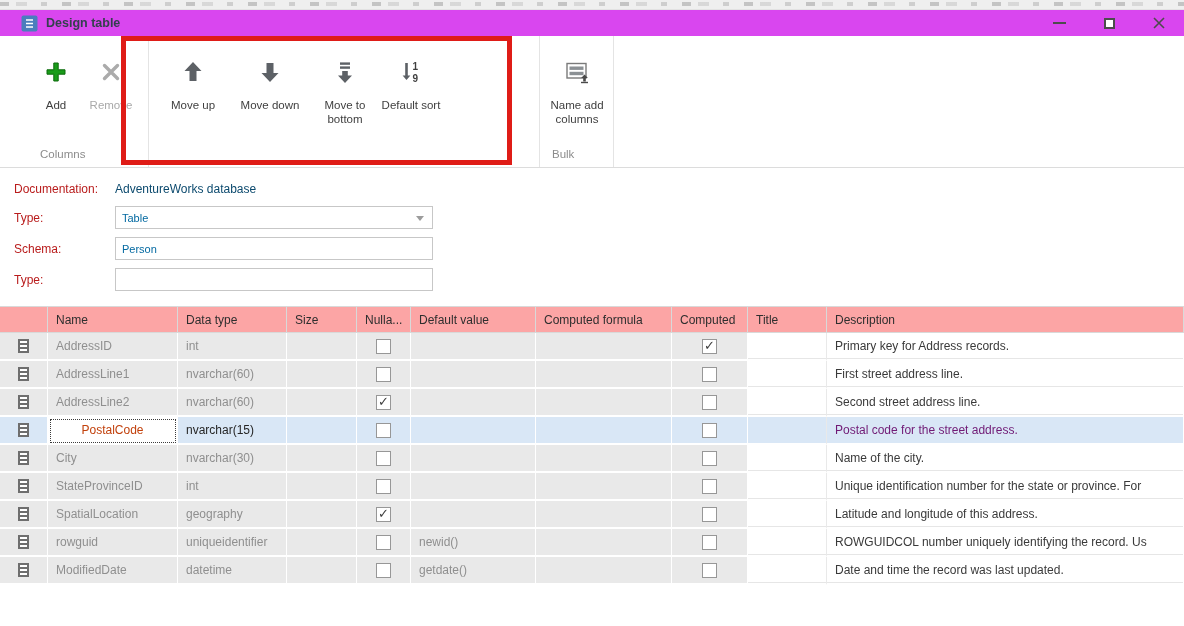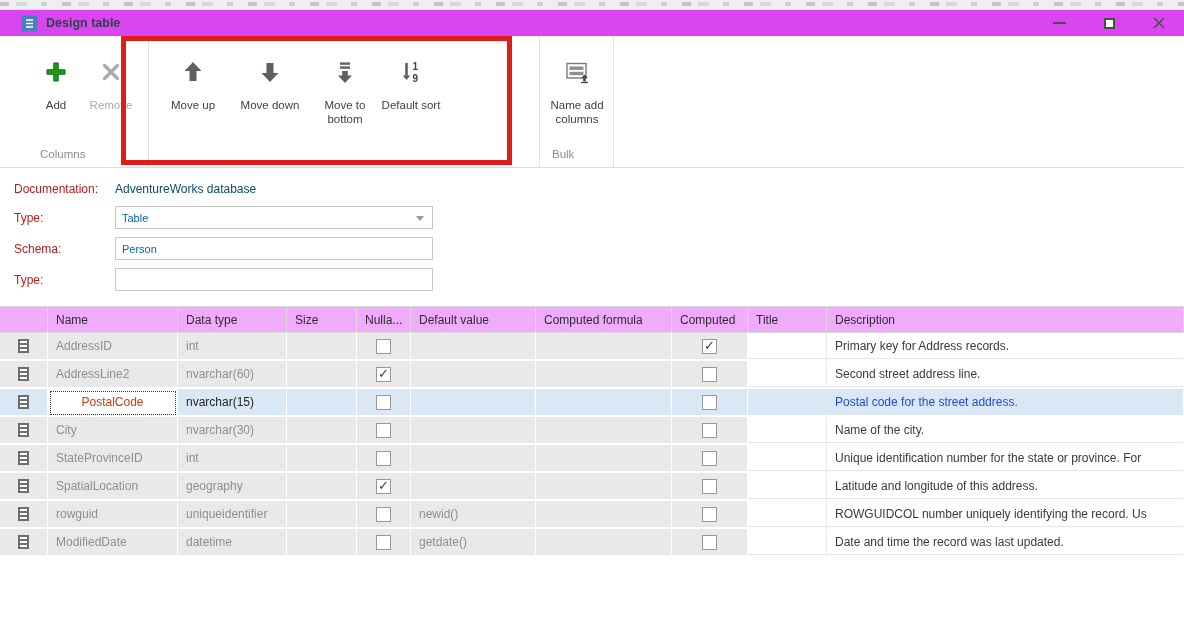--- a/index.html
+++ b/index.html
@@ -46,36 +46,36 @@
     font-family: "Liberation Sans", sans-serif; font-size: 11px; padding: 0 6px; }
   .dropdown { position: relative; display: flex; align-items: center; }
   .chevron { position: absolute; right: 8px; top: 9px; width: 0; height: 0;
     border-left: 4px solid transparent; border-right: 4px solid transparent; border-top: 5px solid #9c9c9c; }
 
   
   .grid-wrap { margin-top: 15px; }
   table.grid { border-collapse: separate; border-spacing: 0; table-layout: fixed; width: 1184px; }
   .c0{width:48px}.c1{width:130px}.c2{width:109px}.c3{width:70px}.c4{width:54px}
   .c5{width:125px}.c6{width:136px}.c7{width:76px}.c8{width:79px}.c9{width:357px}
-  th { height: 27px; background: #f0abfc; border-top: 1px solid #d9d9d9; border-bottom: 1px solid #d9d9d9;
+  th { height: 27px; background: #fca5a5; border-top: 1px solid #d9d9d9; border-bottom: 1px solid #d9d9d9;
     border-right: 1px solid #d9d9d9; font-weight: normal; text-align: left; padding: 0 4px 0 8px;
     color: #2e2e2e; white-space: nowrap; overflow: hidden; }
   td { height: 28px; background: #e9e9e9; border-right: 1px solid #fff; border-bottom: 2px solid #fff;
     padding: 0 8px; color: #8f8f8f; white-space: nowrap; overflow: hidden; }
   td.white-cell { background: #fff; box-shadow: inset 0 -1px 0 #e6e6e6; }
   td.c8.white-cell { border-right: 1px solid #e9e9e9; }
   td.desc { color: #3a3a3a; }
   td.icon-cell, td.chk-cell { text-align: center; padding: 0; }
   .row-icon { display: inline-block; width: 11px; height: 14px; border: 2px solid #6e6e6e;
     background: repeating-linear-gradient(180deg, #fff 0 2px, #6e6e6e 2px 4px); vertical-align: middle; }
   .checkbox { display: inline-block; width: 15px; height: 15px; background: #fff; border: 1px solid #979797;
     vertical-align: middle; position: relative; }
   .checkbox.checked::after { content: "\2713"; position: absolute; left: 1px; top: -2px; font-size: 13px; color: #3e3e3e; }
   tr.selected td { background: #d9e7f6; color: #262626; box-shadow: none; }
-  tr.selected td.desc { color: #1d4ed8; }
+  tr.selected td.desc { color: #701a75; }
   td.cell-focus, tr.selected td.cell-focus { background: #fff; outline: 1px dotted #3c3c3c; outline-offset: -3px; color: #c2410c; text-align: center; }
 </style>
 </head>
 <body>
 
 <div class="bg-strip"></div>
 
 <div class="titlebar">
   <svg class="app-icon" viewBox="0 0 17 17">
     <rect x="0.5" y="0.5" width="16" height="16" rx="2" fill="#4a7ebd"></rect>
@@ -234,20 +234,32 @@
           <td class="c3"></td>
           <td class="c4 chk-cell"><span class="checkbox"></span></td>
           <td class="c5"></td>
           <td class="c6"></td>
           <td class="c7 chk-cell"><span class="checkbox checked"></span></td>
           <td class="c8 white-cell"></td>
           <td class="c9 white-cell desc">Primary key for Address records.</td>
         </tr>
         <tr>
           <td class="c0 icon-cell"><span class="row-icon"></span></td>
+          <td class="c1">AddressLine1</td>
+          <td class="c2">nvarchar(60)</td>
+          <td class="c3"></td>
+          <td class="c4 chk-cell"><span class="checkbox"></span></td>
+          <td class="c5"></td>
+          <td class="c6"></td>
+          <td class="c7 chk-cell"><span class="checkbox"></span></td>
+          <td class="c8 white-cell"></td>
+          <td class="c9 white-cell desc">First street address line.</td>
+        </tr>
+        <tr>
+          <td class="c0 icon-cell"><span class="row-icon"></span></td>
           <td class="c1">AddressLine2</td>
           <td class="c2">nvarchar(60)</td>
           <td class="c3"></td>
           <td class="c4 chk-cell"><span class="checkbox checked"></span></td>
           <td class="c5"></td>
           <td class="c6"></td>
           <td class="c7 chk-cell"><span class="checkbox"></span></td>
           <td class="c8 white-cell"></td>
           <td class="c9 white-cell desc">Second street address line.</td>
         </tr>

